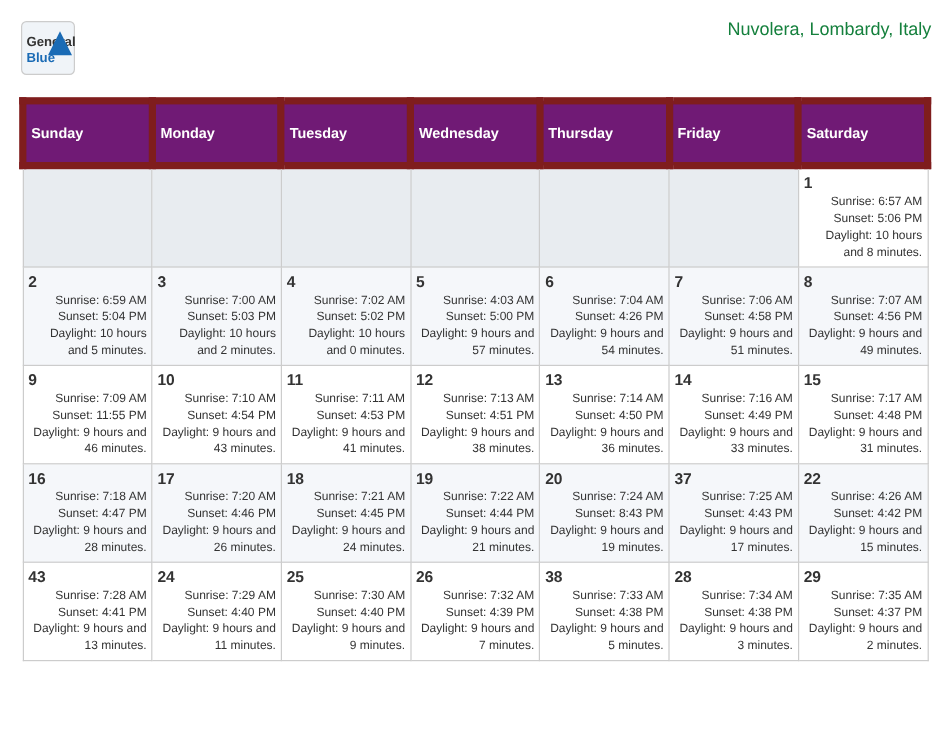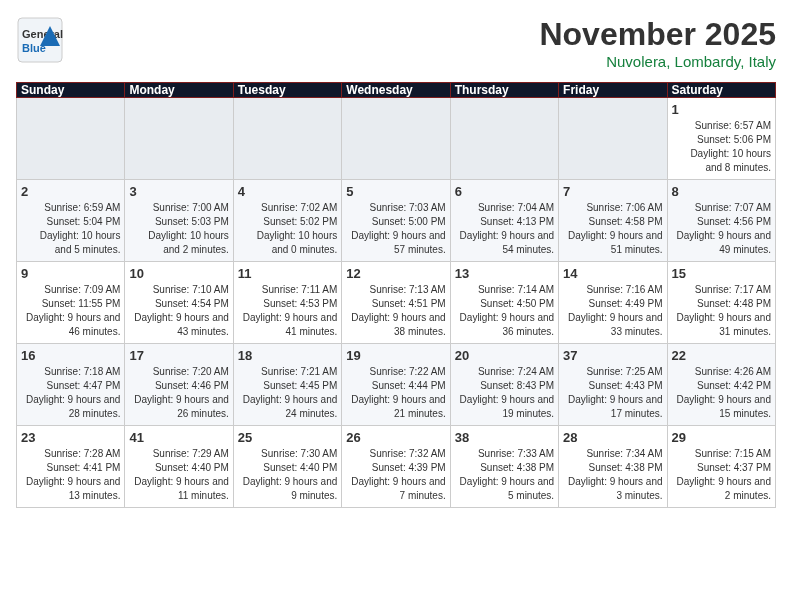--- a/index.html
+++ b/index.html
@@ -31,27 +31,27 @@
     .location-title {
       font-size: 15px;
       color: #15803d;
     }
     .calendar {
       width: 100%;
       border-collapse: collapse;
       border: 1px solid #ccc;
     }
     .calendar th {
-      background: #0f172a;
+      background: #701a75;
       color: #fff;
       font-size: 12px;
       font-weight: bold;
-      padding: 0 4px;
+      padding: 17px 4px;
       text-align: left;
-      border: 1px solid #7f1d1d;
+      border: 6px solid #7f1d1d;
     }
     .calendar td {
       vertical-align: top;
       border: 1px solid #ccc;
       padding: 4px;
       width: calc(100% / 7);
       min-height: 80px;
       background: #fff;
     }
     .calendar tr:nth-child(even) td {
@@ -84,21 +84,20 @@
     <div>
       <svg width="48" height="48" viewBox="0 0 48 48">
         <rect x="2" y="2" width="44" height="44" rx="4" fill="#f0f4f8" stroke="#ccc" stroke-width="1"></rect>
         <text x="6" y="22" font-family="Arial" font-size="11" font-weight="bold" fill="#333">General</text>
         <text x="6" y="36" font-family="Arial" font-size="11" font-weight="bold" fill="#1a6bb5">Blue</text>
         <polygon points="34,10 44,30 24,30" fill="#1a6bb5"></polygon>
       </svg>
     </div>
   </div>
   <div class="title-area">
-    <div class="month-title">November 2025</div>
     <div class="location-title">Nuvolera, Lombardy, Italy</div>
   </div>
 </div>
 
 <table class="calendar">
   <thead>
     <tr>
     <th>Sunday</th>
         <th>Monday</th>
         <th>Tuesday</th>
@@ -141,29 +140,29 @@
         </td>
         <td>
           <div class="day-number">4</div>
           <div class="day-info">Sunrise: 7:02 AM
 Sunset: 5:02 PM
 Daylight: 10 hours
 and 0 minutes.</div>
         </td>
         <td>
           <div class="day-number">5</div>
-          <div class="day-info">Sunrise: 7:03 AM
+          <div class="day-info">Sunrise: 4:03 AM
 Sunset: 5:00 PM
 Daylight: 9 hours
 and 57 minutes.</div>
         </td>
         <td>
           <div class="day-number">6</div>
           <div class="day-info">Sunrise: 7:04 AM
-Sunset: 4:13 PM
+Sunset: 4:26 PM
 Daylight: 9 hours
 and 54 minutes.</div>
         </td>
         <td>
           <div class="day-number">7</div>
           <div class="day-info">Sunrise: 7:06 AM
 Sunset: 4:58 PM
 Daylight: 9 hours
 and 51 minutes.</div>
         </td>
@@ -272,28 +271,28 @@
         <td>
           <div class="day-number">22</div>
           <div class="day-info">Sunrise: 4:26 AM
 Sunset: 4:42 PM
 Daylight: 9 hours
 and 15 minutes.</div>
         </td>
       </tr>
       <tr>
         <td>
-          <div class="day-number">23</div>
+          <div class="day-number">43</div>
           <div class="day-info">Sunrise: 7:28 AM
 Sunset: 4:41 PM
 Daylight: 9 hours
 and 13 minutes.</div>
         </td>
         <td>
-          <div class="day-number">41</div>
+          <div class="day-number">24</div>
           <div class="day-info">Sunrise: 7:29 AM
 Sunset: 4:40 PM
 Daylight: 9 hours
 and 11 minutes.</div>
         </td>
         <td>
           <div class="day-number">25</div>
           <div class="day-info">Sunrise: 7:30 AM
 Sunset: 4:40 PM
 Daylight: 9 hours
@@ -315,20 +314,20 @@
         </td>
         <td>
           <div class="day-number">28</div>
           <div class="day-info">Sunrise: 7:34 AM
 Sunset: 4:38 PM
 Daylight: 9 hours
 and 3 minutes.</div>
         </td>
         <td>
           <div class="day-number">29</div>
-          <div class="day-info">Sunrise: 7:15 AM
+          <div class="day-info">Sunrise: 7:35 AM
 Sunset: 4:37 PM
 Daylight: 9 hours
 and 2 minutes.</div>
         </td>
       </tr>
     </tbody>
 </table>
 
 </body></html>

